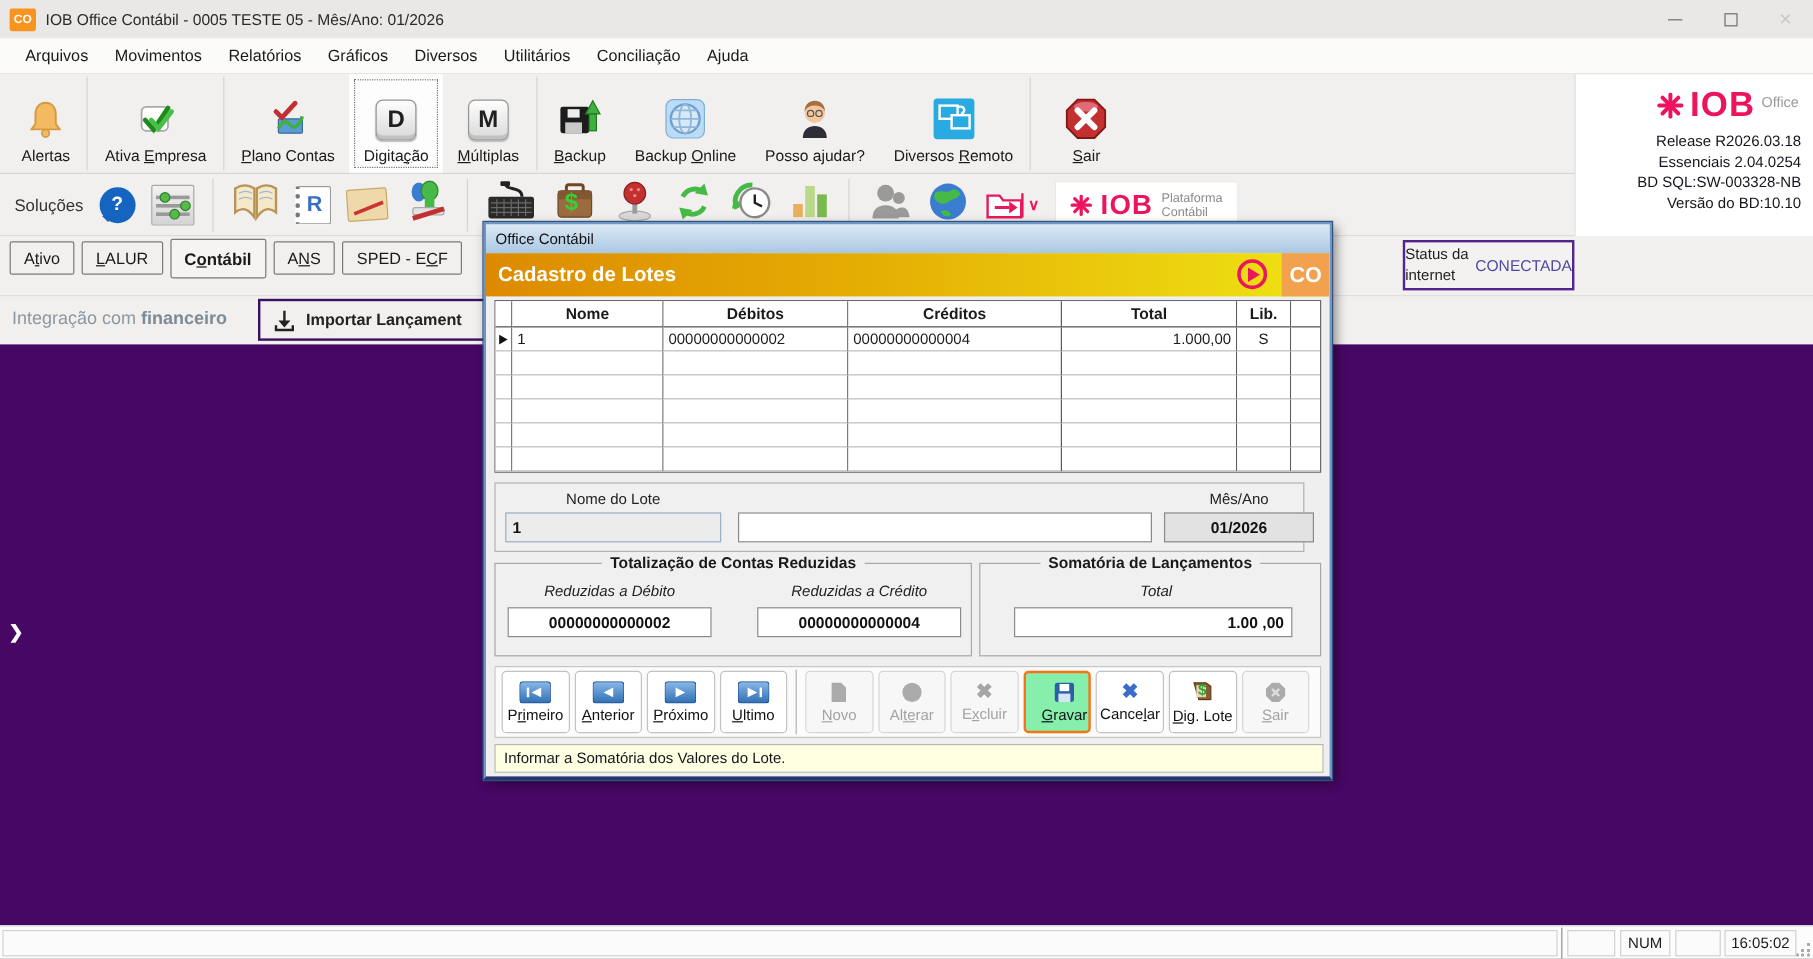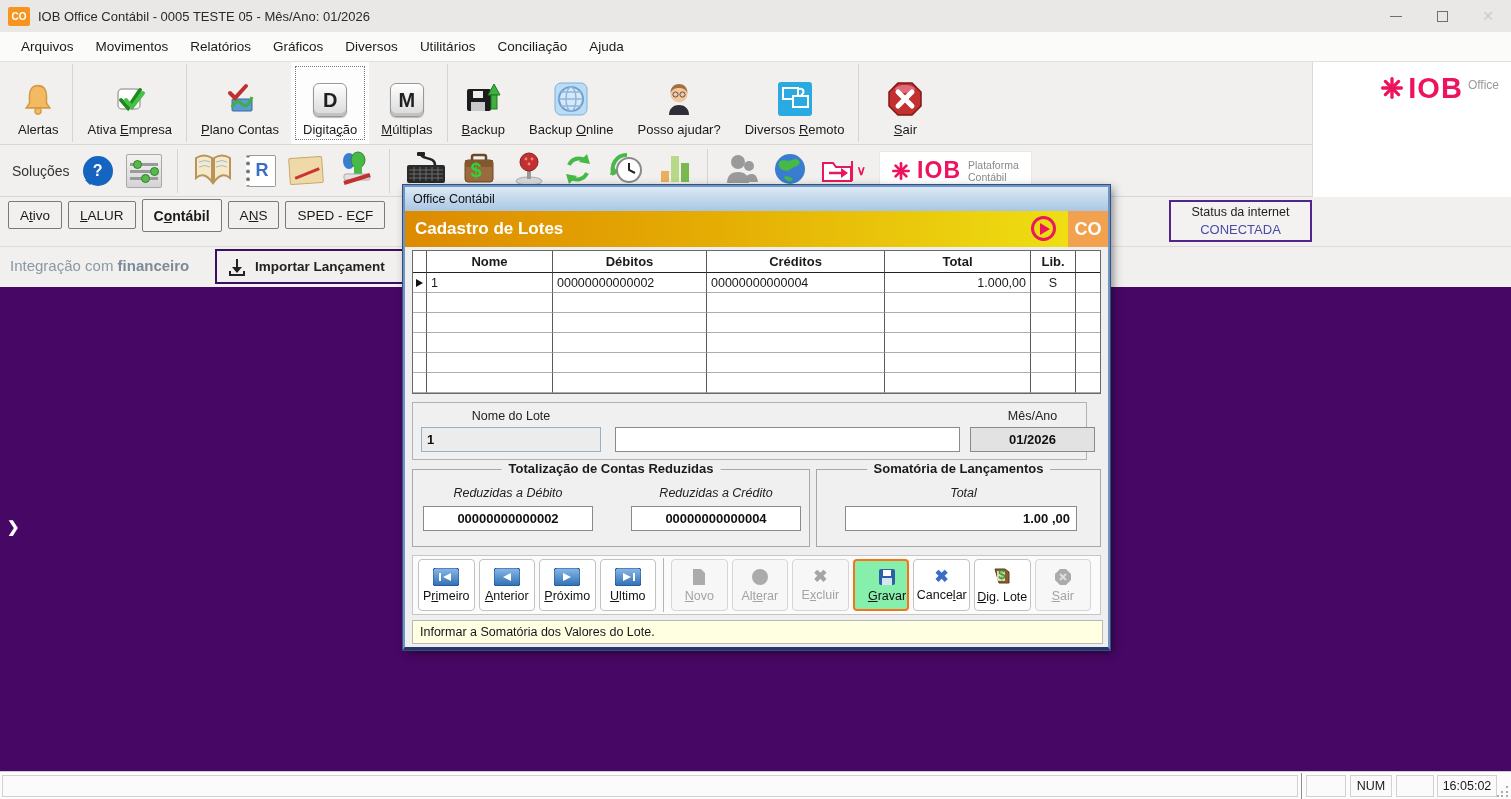--- a/index.html
+++ b/index.html
@@ -57,21 +57,21 @@
   .rp-iob{color:#ED135F;font-weight:bold;font-size:29px;letter-spacing:1px;line-height:24px;}
   .rp-office{color:#9a9a9a;font-size:12px;align-self:flex-start;margin-top:2px;}
   .rp-lines{text-align:right;padding-right:10px;font-size:12.5px;line-height:17px;color:#14141e;margin-top:6px;}
   
   .tabrow{left:0;top:197px;width:1511px;height:50px;background:#F1F0EF;border-bottom:1px solid #DDDBD8;}
   .tabs{position:absolute;left:8px;top:4px;display:flex;align-items:flex-start;}
   .tab{border:1px solid #7a7a7a;background:#F1F0EF;height:28px;padding:0 11px;font-size:13.5px;
        display:flex;align-items:center;margin-right:6px;border-radius:2px;}
   .tab.active{height:33px;margin-top:-2px;background:#F5F4F3;font-weight:bold;font-size:14px;}
   .inet{position:absolute;left:1169px;top:3px;width:143px;height:42px;border:2px solid #52258C;background:#F3F2F1;
-        display:flex;flex-direction:column;align-items:center;justify-content:center;line-height:17px;}
+        display:flex;flex-direction:row;align-items:center;justify-content:center;line-height:17px;}
   .inet .l1{font-size:12.5px;color:#222;}
   .inet .l2{font-size:13px;color:#4B4BA6;}
   
   .strip{left:0;top:247px;width:1511px;height:40px;background:#F1F0EF;}
   .integr{position:absolute;left:10px;top:10px;font-size:15px;color:#8a98a3;}
   .integr b{font-weight:bold;color:#7d8b97;}
   .import-btn{position:absolute;left:215px;top:2px;height:35px;min-width:200px;border:2px solid #3A1060;
               background:#F1F0EF;display:flex;align-items:center;gap:8px;padding:0 10px;font-size:13.5px;font-weight:bold;color:#222;}
   
   .workspace{left:0;top:287px;width:1511px;height:484px;background:#470765;}
@@ -281,20 +281,26 @@
       <svg width="22" height="22" viewBox="0 0 20 20">
           <g stroke="#ED135F" stroke-width="3" stroke-linecap="round">
             <line x1="10" y1="1.5" x2="10" y2="18.5"></line>
             <line x1="1.5" y1="10" x2="18.5" y2="10"></line>
             <line x1="4" y1="4" x2="16" y2="16"></line>
             <line x1="16" y1="4" x2="4" y2="16"></line>
           </g>
         </svg>
       <span class="rp-iob">IOB</span>
       <span class="rp-office">Office</span>
+    </div>
+    <div class="rp-lines">
+      <div>Release R2026.03.18</div>
+      <div>Essenciais 2.04.0254</div>
+      <div>BD SQL:SW-003328-NB</div>
+      <div>Versão do BD:10.10</div>
     </div>
   </div>
 
   <div class="abs toolbar2">
     <span class="sol-label">Soluções</span>
     <div class="bubble">?</div>
     <div class="sliders">
         <div></div>
         <div></div>
         <div></div>

